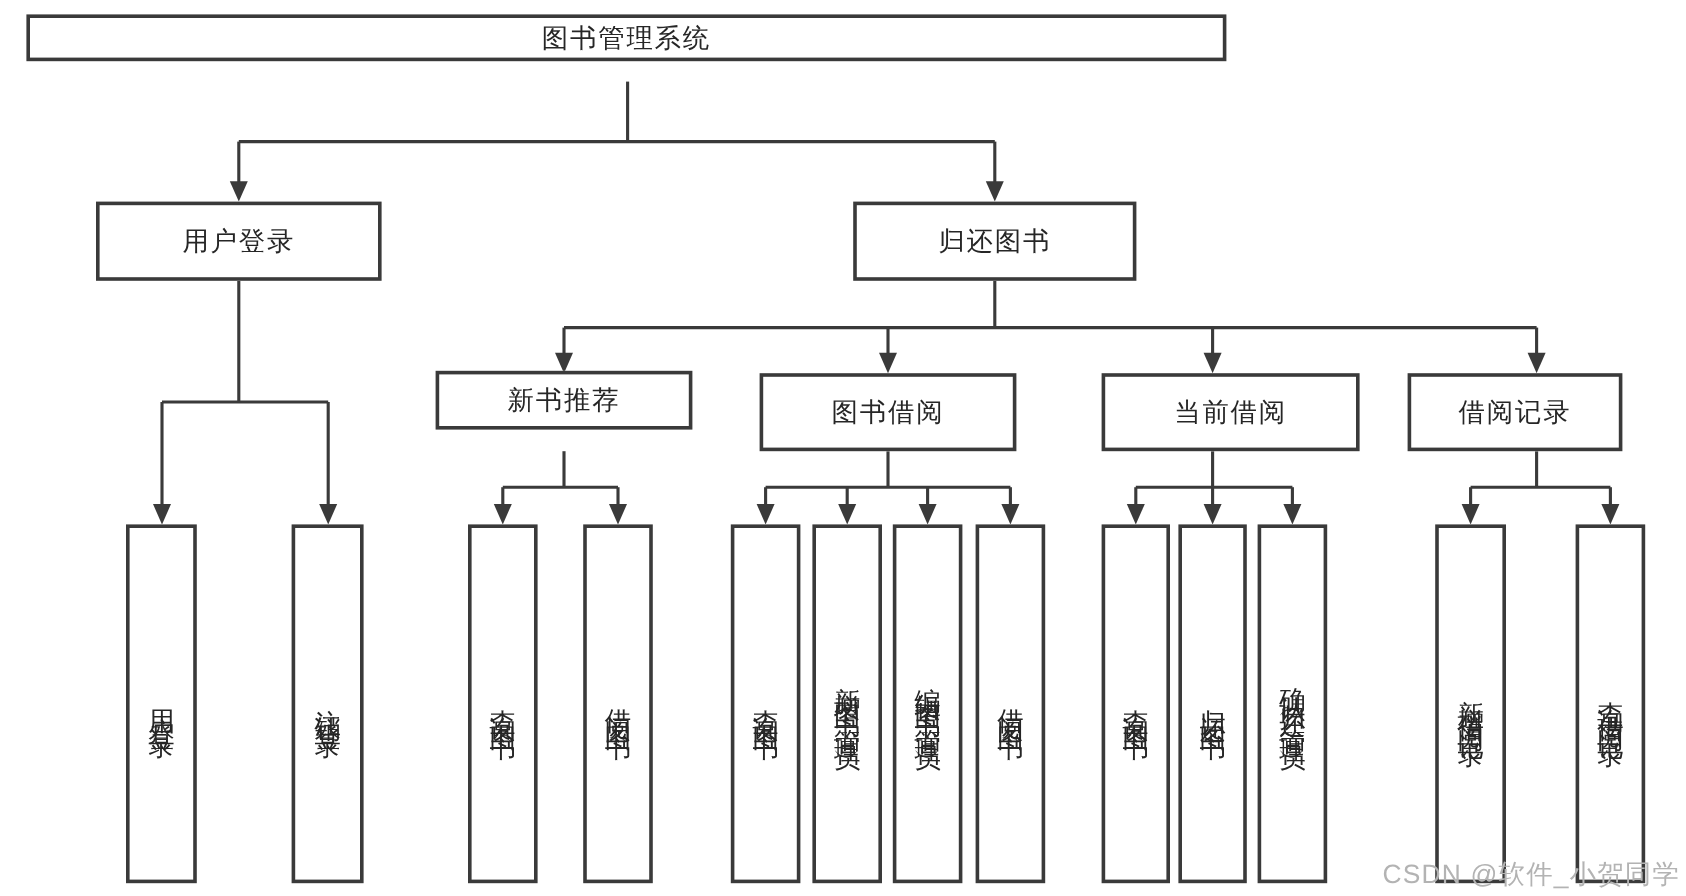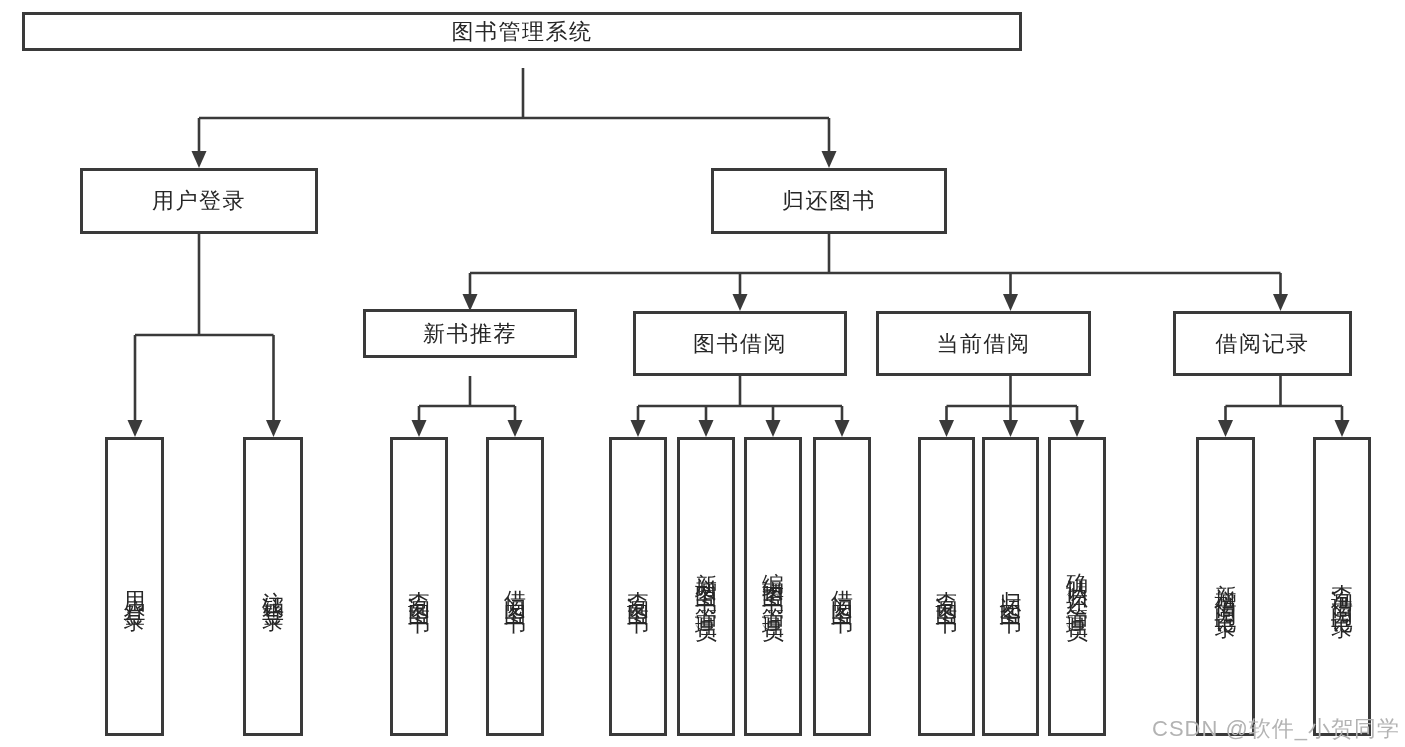--- a/index.html
+++ b/index.html
@@ -103,21 +103,21 @@
   <div class="box hbox" style="left:711px;top:168px;width:236px;height:66px">
     <span>归还图书</span>
   </div>
 
   <div class="box hbox" style="left:363px;top:309px;width:214px;height:49px">
     <span>新书推荐</span>
   </div>
   <div class="box hbox" style="left:633px;top:311px;width:214px;height:65px">
     <span>图书借阅</span>
   </div>
-  <div class="box hbox" style="left:876px;top:311px;width:215px;height:65px">
+  <div class="box hbox" style="left:918px;top:311px;width:215px;height:65px">
     <span>当前借阅</span>
   </div>
   <div class="box hbox" style="left:1173px;top:311px;width:179px;height:65px">
     <span>借阅记录</span>
   </div>
 
   <div class="box leaf" style="left:105px;top:437px;width:59px;height:299px">
     <span>用户登录</span>
   </div>
   <div class="box leaf" style="left:243px;top:437px;width:60px;height:299px">

